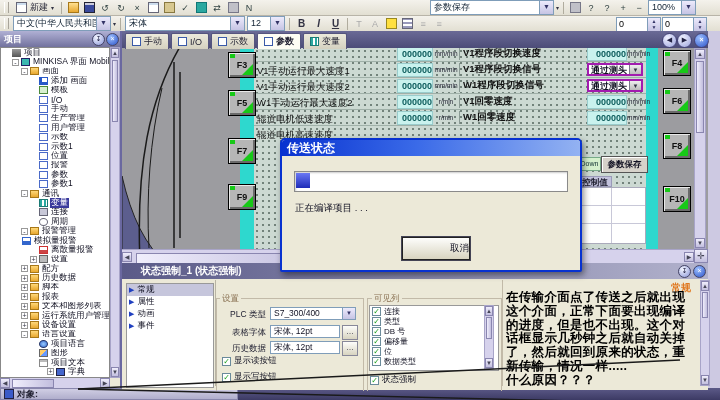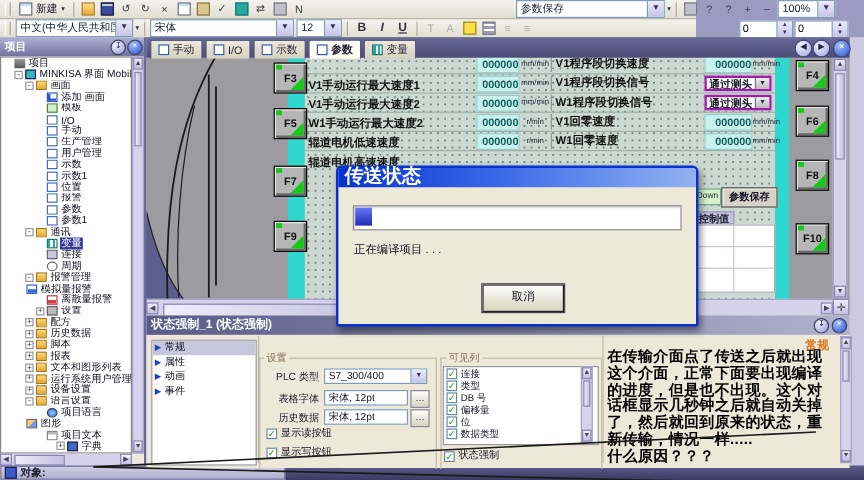--- a/index.html
+++ b/index.html
@@ -1,18 +1,18 @@
 <!DOCTYPE html>
 <html><head>
 <meta charset="utf-8">
 <style>
   html,body{margin:0;padding:0;background:#8d8bb4;font-family:"Liberation Sans","DejaVu Sans",sans-serif;}
   #screen{position:relative;width:720px;height:400px;overflow:hidden;background:#9c9ac0;}
   
-  .tbar{position:absolute;left:0;width:580px;background:linear-gradient(#f4f2ec,#e2dfd2);border-bottom:1px solid #b8b4a8;}
+  .tbar{position:absolute;left:0;width:720px;background:linear-gradient(#f4f2ec,#e2dfd2);border-bottom:1px solid #b8b4a8;}
   #toolbar1{top:0;height:15px;}
   #toolbar2{top:16px;height:15px;}
   .trow{position:absolute;top:0;height:15px;display:flex;align-items:center;gap:2px;}
   .grip{width:3px;height:11px;border-left:1px solid #fff;border-right:1px solid #a8a49a;margin:0 2px;}
   .tbsep{width:1px;height:12px;background:#b0ac9e;margin:0 2px;}
   .tbi{width:14px;height:13px;display:inline-flex;align-items:center;justify-content:center;font-size:9px;color:#344;position:relative;}
   .tbi.dis{color:#aaa;}
   .tinysq{width:9px;height:9px;display:inline-block;}
   .sh-folder{background:linear-gradient(#ffe090,#e8a830);border:1px solid #a87818;}
   .sh-floppy{background:#3a4a9c;border:1px solid #223;box-shadow:inset 0 2px 0 #ccd;}
@@ -73,21 +73,21 @@
   .tabicon{width:9px;height:9px;background:#fff;border:1px solid #3a5aa8;box-sizing:border-box;}
   .tab.t-var .tabicon{background:repeating-linear-gradient(90deg,#2aa8a0 0 2px,#fff 2px 4px);border-color:#1a7a74;}
   
   #editor{position:absolute;left:122px;top:48px;width:586px;height:215px;overflow:hidden;background:#9c9ca0;}
   #cyanL{position:absolute;left:118px;top:0;width:14px;height:215px;background:#2ed8ce;}
   #hmiscreen{position:absolute;left:132px;top:0;width:392px;height:215px;background-color:#ccd9d2;background-image:radial-gradient(circle,#6f7f78 0.7px,transparent 0.9px);background-size:6px 6px;}
   #cyanR{position:absolute;left:524px;top:0;width:12px;height:215px;background:#2ed8ce;}
   #grayR{position:absolute;left:536px;top:0;width:50px;height:215px;background:#9c9ca0;}
   #rows{position:absolute;left:132px;top:-2px;width:392px;}
   .erow{display:flex;align-items:center;height:16px;border-bottom:1px solid #9fb0a8;box-sizing:border-box;}
-  .elabel{flex:0 0 140px;font-size:9.5px;font-weight:bold;color:#111;padding-left:3px;overflow:hidden;white-space:nowrap;margin-top:36px;}
+  .elabel{flex:0 0 140px;font-size:9.5px;font-weight:normal;color:#111;padding-left:3px;overflow:hidden;white-space:nowrap;margin-top:36px;}
   .evalue{flex:0 0 36px;background:#c9f2ee;border:1px solid #9cc;color:#0c5c5c;font-size:9px;font-weight:bold;text-align:right;line-height:12px;box-sizing:border-box;}
   .eunit{flex:0 0 26px;font-size:6.5px;color:#223;text-align:center;}
   .erlabel{flex:0 0 124px;font-size:9.5px;font-weight:bold;color:#111;border-left:1px solid #8a9a94;padding-left:3px;overflow:hidden;white-space:nowrap;}
   .ervalue{flex:0 0 40px;background:#c9f2ee;border:1px solid #9cc;color:#0c5c5c;font-size:9px;font-weight:bold;text-align:right;line-height:12px;box-sizing:border-box;}
   .erunit{flex:0 0 14px;font-size:6.5px;color:#223;text-align:center;}
   .erdrop{flex:0 0 56px;display:flex;height:13px;background:#fff;border:2px solid #a21caf;box-sizing:border-box;}
   .erdrop .ddtext{flex:1;font-style:normal;font-size:9px;font-weight:bold;color:#112;padding-left:2px;line-height:11px;white-space:nowrap;overflow:hidden;}
   .erdrop .ddarrow{flex:0 0 11px;font-style:normal;background:linear-gradient(#eee,#bbb);border-left:1px solid #778;font-size:6px;text-align:center;line-height:11px;color:#334;}
   .erow:not(.t-dropdown) .erdrop{display:none;}
   .fkcol{position:absolute;top:0;width:28px;height:215px;}
@@ -103,28 +103,28 @@
   #ctrltable{position:absolute;left:456px;top:139px;width:66px;height:55px;background:#fff;border:1px solid #aab;}
   #ctrltable .gline-h{position:absolute;left:0;width:100%;height:1px;background:#c8c8d8;}
   #ctrltable .gline-v{position:absolute;top:0;width:1px;height:100%;background:#c8c8d8;}
   #edvscroll{left:572px;top:0;width:12px;height:201px;}
   #edhscroll{position:absolute;left:0;top:201px;width:572px;height:14px;background:#d6d2ec;border-top:1px solid #a8a4c8;}
   #panbtn{position:absolute;left:572px;top:201px;width:14px;height:14px;background:linear-gradient(#f0eefc,#c2bede);border:1px solid #8a86b0;color:#445;font-size:9px;line-height:12px;text-align:center;box-sizing:border-box;}
   .navbtn{position:absolute;top:2px;width:13px;height:13px;border-radius:50%;background:radial-gradient(circle at 35% 30%,#f0f2ff,#9aa2dc);border:1px solid #447;color:#224;font-size:7px;line-height:12px;text-align:center;}
   .navbtn.close{background:radial-gradient(circle at 35% 30%,#9ec0ff,#2a52c8);color:#fff;font-weight:bold;}
   
   #dialog{position:absolute;left:280px;top:138px;width:298px;height:130px;background:#ece9d8;border:2px solid #0832d0;border-radius:5px 5px 2px 2px;box-shadow:2px 3px 6px rgba(0,0,0,.45);z-index:30;}
-  #dlgtitle{height:16px;background:linear-gradient(90deg,#0832d0,#3a6ae8 45%,#93b2f2);border-radius:3px 3px 0 0;color:#fff;font-size:16px;font-weight:bold;line-height:16px;padding-left:5px;}
+  #dlgtitle{height:16px;background:linear-gradient(90deg,#0832d0,#3a6ae8 45%,#93b2f2);border-radius:3px 3px 0 0;color:#fff;font-size:12px;font-weight:bold;line-height:16px;padding-left:5px;}
   #pframe{position:absolute;left:12px;top:31px;width:272px;height:19px;background:#fff;border:1px solid #8a8a8a;box-shadow:inset 1px 1px 2px #ccc;}
   #pchunk{position:absolute;left:1px;top:1px;height:15px;background:linear-gradient(#6a78f4,#1e2cb8);}
   #dlgmsg{position:absolute;left:13px;top:62px;font-size:9.5px;color:#112;}
-  #dlgcancel{position:absolute;left:120px;top:97px;width:66px;height:21px;background:linear-gradient(#fdfdfb,#d8d4c0);border:1px solid #222;box-shadow:0 0 0 1px #445;font-size:9.5px;text-align:center;line-height:20px;color:#112;}
+  #dlgcancel{position:absolute;left:120px;top:97px;width:66px;height:21px;background:linear-gradient(#fdfdfb,#d8d4c0);border:1px solid #222;box-shadow:0 0 0 1px #445;font-size:9.5px;text-align:right;line-height:20px;color:#112;}
   
   #botpanel{position:absolute;left:122px;top:263px;width:586px;height:127px;background:#ece9d8;z-index:8;}
-  #bphead{position:absolute;left:0;top:0;width:100%;height:16px;background:linear-gradient(90deg,#5a5a88,#b2b2cc);color:#fff;font-size:10px;font-weight:bold;line-height:16px;padding-left:4px;box-sizing:border-box;}
+  #bphead{position:absolute;left:0;top:0;width:100%;height:16px;background:linear-gradient(90deg,#5a5a88,#b2b2cc);color:#fff;font-size:10px;font-weight:bold;line-height:16px;padding-left:19px;box-sizing:border-box;}
   #bpnav{position:absolute;left:4px;top:20px;width:86px;height:103px;background:#fff;border:1px solid #999;overflow:hidden;}
   .bpnav-item{display:flex;align-items:center;gap:3px;height:12px;font-size:8.5px;color:#112;padding-left:2px;}
   .bpnav-item.selected{background:#c6c6dc;}
   .bpnav-item .arr{color:#2040c0;font-size:7px;}
   #bpsplit{position:absolute;left:93px;top:17px;width:1px;height:106px;background:#b8b4a4;}
   .grouplab{position:absolute;font-size:8.5px;color:#8b7355;background:#ece9d8;padding:0 2px;z-index:2;}
   .groupbox{position:absolute;border:1px solid #c2baa8;border-bottom:none;}
   .flabel{position:absolute;font-size:8.5px;color:#223;text-align:right;}
   .ffield{position:absolute;height:13px;display:flex;background:#fff;border:1px solid #7f9db9;box-sizing:border-box;font-size:8.5px;}
   .ffield .fv{flex:1;padding:0 3px;line-height:11px;color:#112;white-space:nowrap;overflow:hidden;}
@@ -478,21 +478,21 @@
           <span class="ticon ti-folder"></span>
           <span class="tlabel">语言设置</span>
         </div>
 
         <div class="tree-item idx-31" style="padding-left: 29px;">
           <span class="expander"></span>
           <span class="ticon ti-globe"></span>
           <span class="tlabel">项目语言</span>
         </div>
 
-        <div class="tree-item idx-32" style="padding-left: 12px;">
+        <div class="tree-item idx-32" style="padding-left: 29px;">
           <span class="expander"></span>
           <span class="ticon ti-pic"></span>
           <span class="tlabel">图形</span>
         </div>
 
         <div class="tree-item idx-33" style="padding-left: 29px;">
           <span class="expander"></span>
           <span class="ticon ti-textpage"></span>
           <span class="tlabel">项目文本</span>
         </div>

